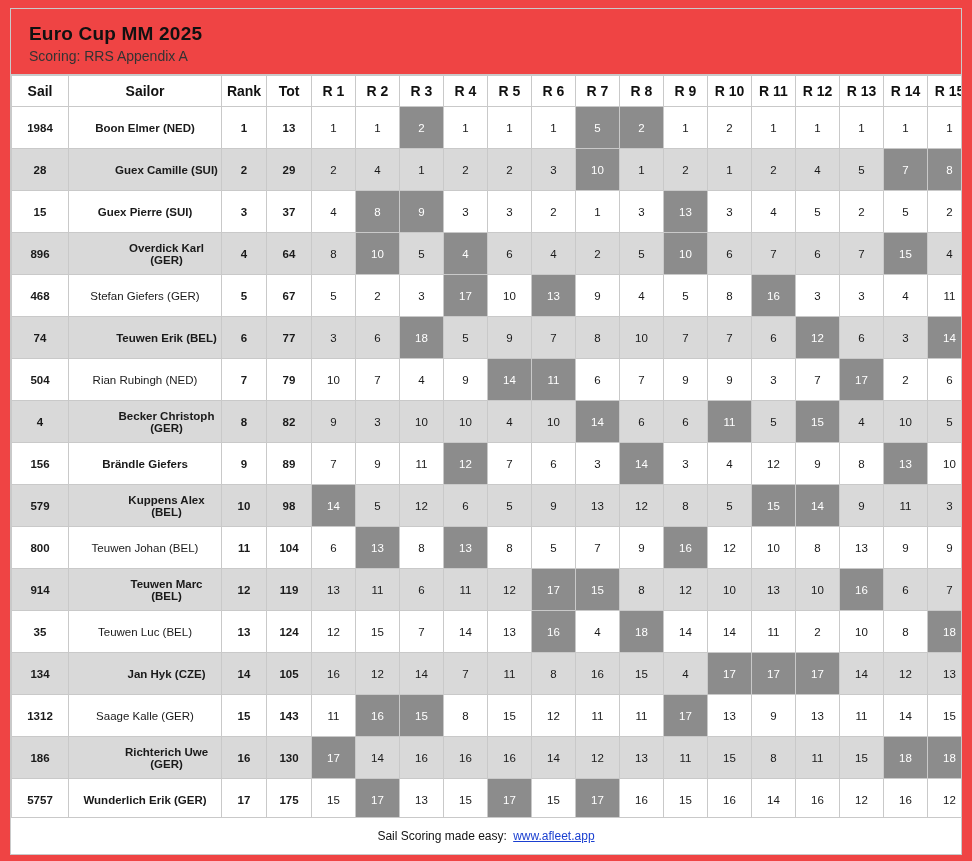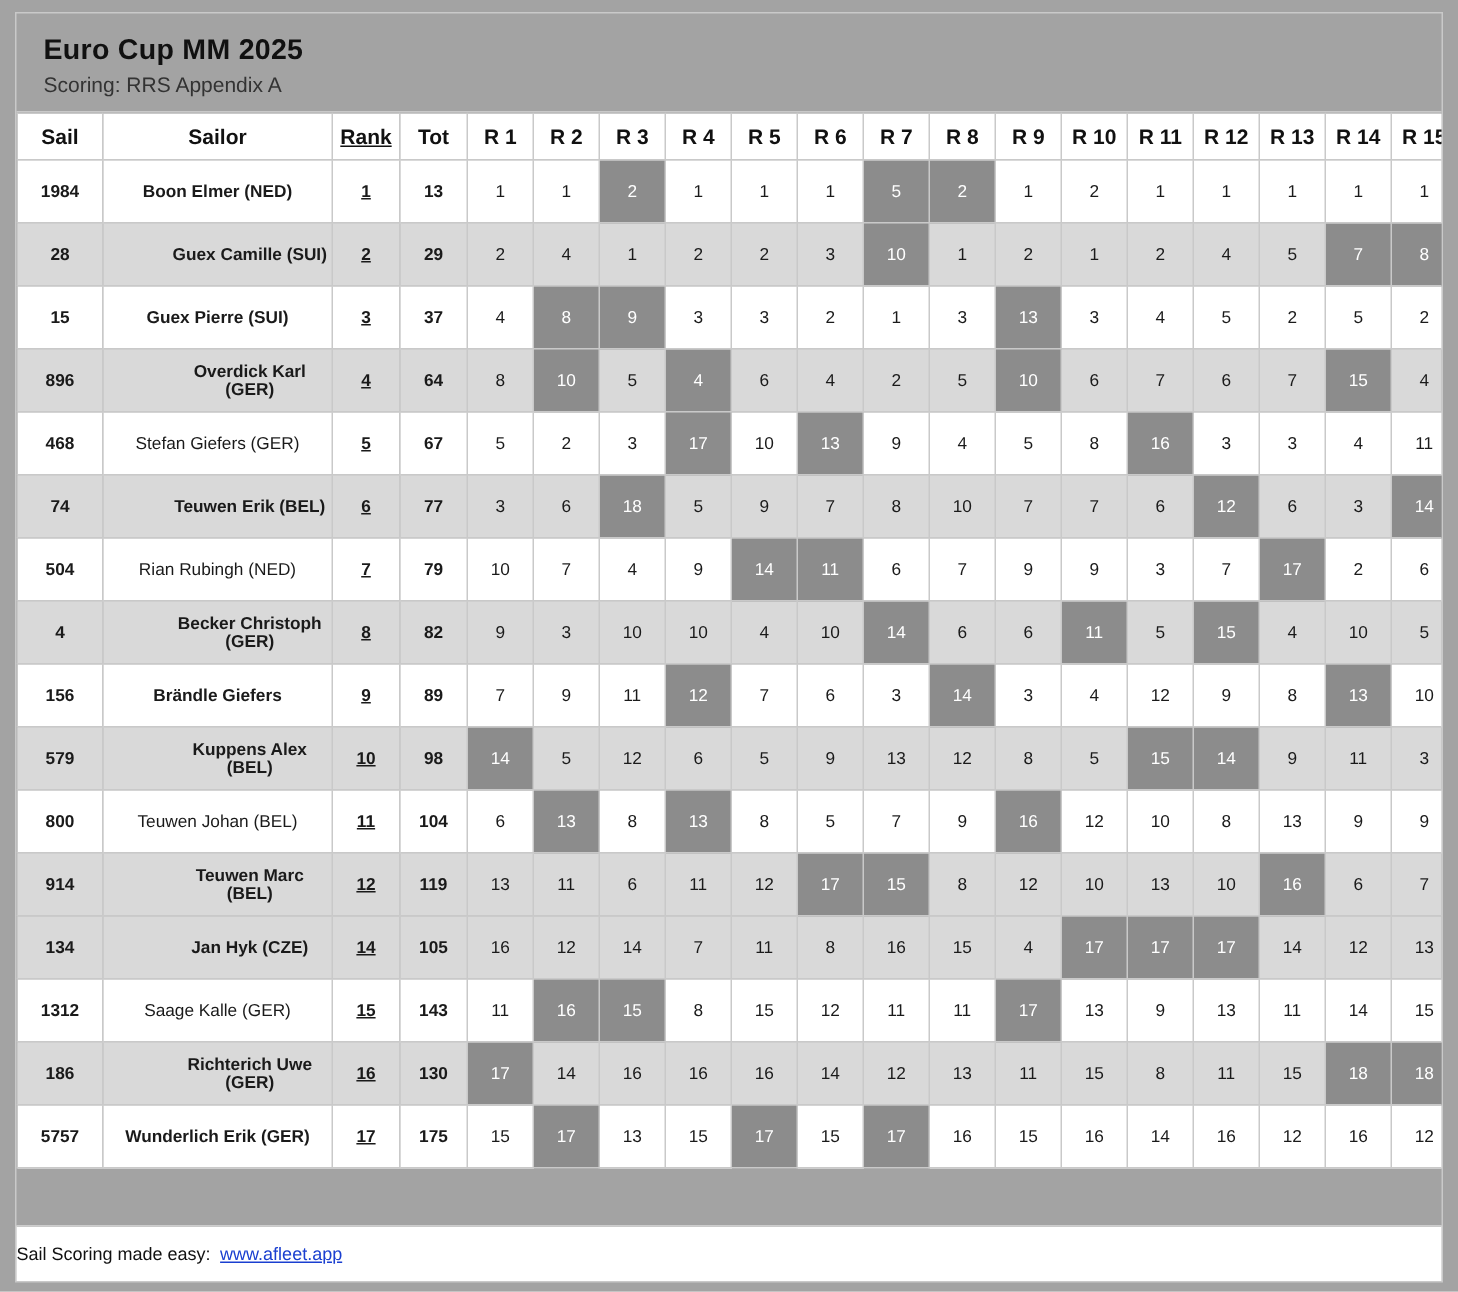--- a/index.html
+++ b/index.html
@@ -12,21 +12,21 @@
     height: 861px;
     font-family: "Liberation Sans", sans-serif;
     color: #1a1a1a;
     -webkit-font-smoothing: antialiased;
   }
   .page {
     box-sizing: border-box;
     width: 972px;
     height: 861px;
     padding: 8px 10px 6px 10px;
-    background: #a3a3a3;
+    background: #ef4444;
   }
   .sheet {
     box-sizing: border-box;
     border: 1px solid #c9c9c9;
     width: 100%;
     height: 100%;
     display: flex;
     flex-direction: column;
   }
   .header {
@@ -68,21 +68,21 @@
     color: #111;
   }
   th.col-sail, td.col-sail {
     width: 52px;
   }
   th.col-sailor, td.col-sailor {
     width: 148px;
     text-align: left;
     padding-left: 9px;
   }
-  th.col-rank, td.col-rank { width: 40px; text-decoration: underline; }
+  th.col-rank, td.col-rank { width: 40px; }
   th.col-tot, td.col-tot { width: 40px; }
   th.col-race, td.col-race { width: 39px; }
 
   tr.alt td { background: #d9d9d9; }
   tr.alt td.sailor-cell,
   tr.alt td.sail-cell,
   tr.alt td.rank-cell,
   tr.alt td.tot-cell { background: #d9d9d9; }
 
   td.sail-cell, td.rank-cell, td.tot-cell { font-weight: bold; }
@@ -92,21 +92,21 @@
   td.discard {
     background: #8c8c8c !important;
     color: #ffffff;
     font-weight: normal;
   }
   .footer {
     border-top: 1px solid #c9c9c9;
     height: 36px;
     display: flex;
     align-items: center;
-    justify-content: flex-start;
+    justify-content: center;
     font-size: 12px;
     color: #111;
     background: #ffffff;
   }
   .footer a {
     color: #1a3fd0;
     text-decoration: underline;
     margin-left: 3px;
   }
   .footer-text { white-space: pre; }
@@ -393,20 +393,41 @@
               <td class="col-race discard">15</td>
               <td class="col-race">8</td>
               <td class="col-race">12</td>
               <td class="col-race">10</td>
               <td class="col-race">13</td>
               <td class="col-race">10</td>
               <td class="col-race discard">16</td>
               <td class="col-race">6</td>
               <td class="col-race">7</td>
             </tr>
+            <tr class="">
+              <td class="col-sail sail-cell">35</td>
+              <td class="col-sailor sailor-cell">Teuwen Luc (BEL)</td>
+              <td class="col-rank rank-cell">13</td>
+              <td class="col-tot tot-cell">124</td>
+              <td class="col-race">12</td>
+              <td class="col-race">15</td>
+              <td class="col-race">7</td>
+              <td class="col-race">14</td>
+              <td class="col-race">13</td>
+              <td class="col-race discard">16</td>
+              <td class="col-race">4</td>
+              <td class="col-race discard">18</td>
+              <td class="col-race">14</td>
+              <td class="col-race">14</td>
+              <td class="col-race">11</td>
+              <td class="col-race">2</td>
+              <td class="col-race">10</td>
+              <td class="col-race">8</td>
+              <td class="col-race discard">18</td>
+            </tr>
             <tr class="alt bold-name">
               <td class="col-sail sail-cell">134</td>
               <td class="col-sailor sailor-cell">Jan Hyk (CZE)</td>
               <td class="col-rank rank-cell">14</td>
               <td class="col-tot tot-cell">105</td>
               <td class="col-race">16</td>
               <td class="col-race">12</td>
               <td class="col-race">14</td>
               <td class="col-race">7</td>
               <td class="col-race">11</td>

